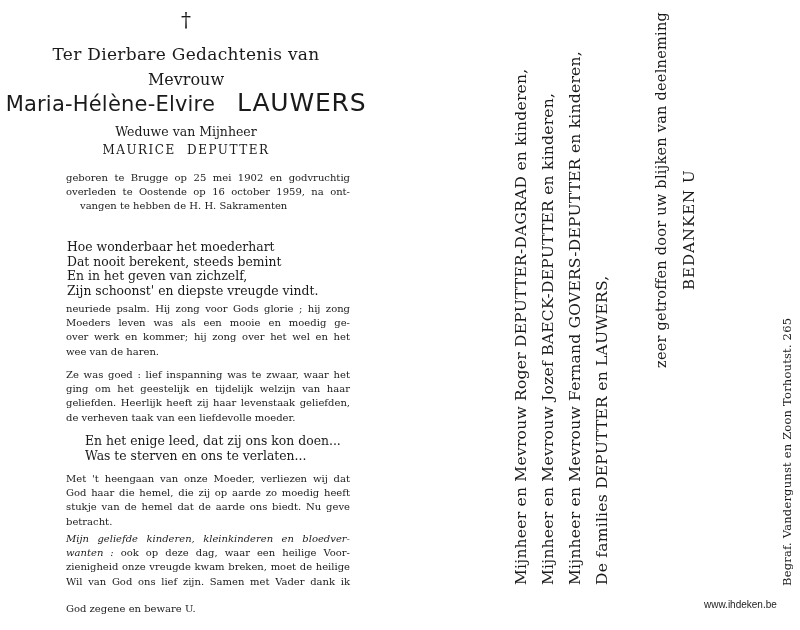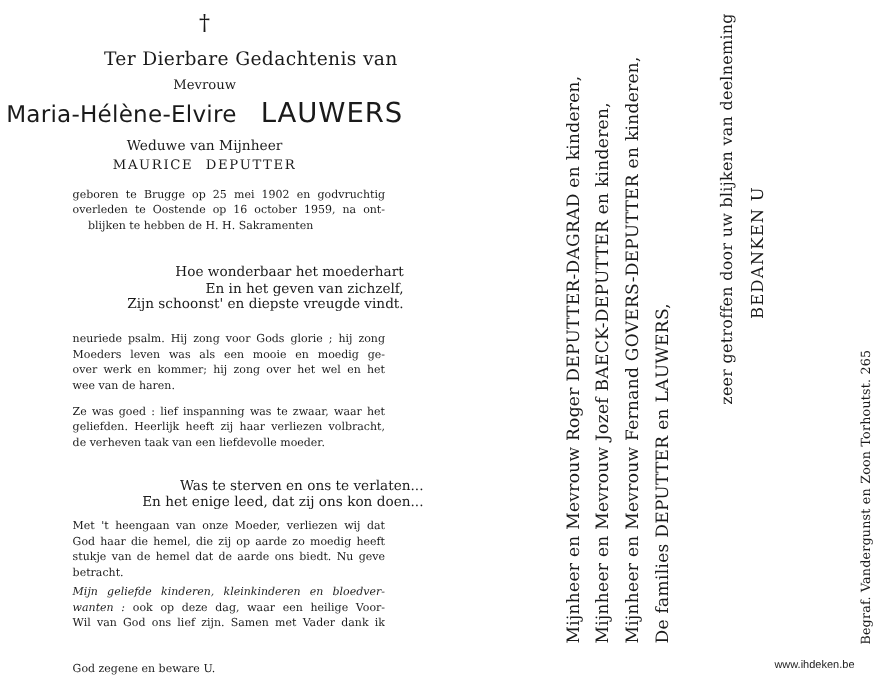--- a/index.html
+++ b/index.html
@@ -1,24 +1,24 @@
 <!DOCTYPE html>
 <html><head>
 <meta charset="utf-8">
 <style>
   html, body { margin: 0; padding: 0; }
   body {
     width: 800px; height: 630px; background: #ffffff; position: relative; overflow: hidden;
     font-family: "DejaVu Serif", "Liberation Serif", serif; color: #1a1a1a;
   }
-  .abs { position: absolute; text-align: right; }
+  .abs { position: absolute; }
   .center { left: 0; width: 372px; text-align: center; }
   .cross { font-size: 20px; top: 10px; line-height: 20px; }
-  .title { font-size: 17px; top: 44px; letter-spacing: 0.3px; margin-left: 42px; }
-  .mevrouw { font-size: 12px; top: 70px; }
+  .title { font-size: 17px; top: 44px; letter-spacing: 0.3px; }
+  .mevrouw { font-size: 16px; top: 70px; }
   .name { font-family: "DejaVu Sans", "Liberation Sans", sans-serif; font-size: 21px; top: 88px; letter-spacing: 0.2px; }
   .name .surname { font-size: 25px; letter-spacing: 0.8px; margin-left: 22px; }
   .weduwe { font-size: 12.5px; top: 124px; }
   .maurice { font-size: 12px; top: 143px; letter-spacing: 1.5px; word-spacing: 6px; }
 
   .body-block { left: 66px; width: 284px; font-size: 10px; line-height: 14.2px; text-align: justify; }
   .birth { top: 171px; text-align: justify; text-align-last: auto; }
   .birth .last { text-align: left; padding-left: 14px; }
   .poem { left: 67px; width: 300px; font-size: 12.4px; line-height: 14.6px; }
   .poem div { white-space: nowrap; }
@@ -54,57 +54,60 @@
 <div class="abs center mevrouw">Mevrouw</div>
 <div class="abs center name">
   <span>Maria-Hélène-Elvire</span><span class="surname">LAUWERS</span>
 </div>
 <div class="abs center weduwe">Weduwe van Mijnheer</div>
 <div class="abs center maurice">MAURICE DEPUTTER</div>
 
 <div class="abs body-block birth">
   <span class="just-line">geboren te Brugge op 25 mei 1902 en godvruchtig</span>
   <span class="just-line">overleden te Oostende op 16 october 1959, na ont-</span>
-  <span class="last" style="display:block">blijken te hebben de H. H. Sakramenten</span>
+  <span class="last" style="display:block">vangen te hebben de H. H. Sakramenten</span>
 </div>
 
 <div class="abs poem poem1">
   <div>Hoe wonderbaar het moederhart</div>
+  <div>Dat nooit berekent, steeds bemint</div>
   <div>En in het geven van zichzelf,</div>
   <div>Zijn schoonst' en diepste vreugde vindt.</div>
 </div>
 
 <div class="abs body-block p1">
   <span class="just-line">neuriede psalm. Hij zong voor Gods glorie ; hij zong</span>
   <span class="just-line">Moeders leven was als een mooie en moedig ge-</span>
   <span class="just-line">over werk en kommer; hij zong over het wel en het</span>
   <span style="display:block">wee van de haren.</span>
 </div>
 
 <div class="abs body-block p2">
   <span class="just-line">Ze was goed : lief inspanning was te zwaar, waar het</span>
-  <span class="just-line">geliefden. Heerlijk heeft zij haar verliezen volbracht,</span>
+  <span class="just-line">ging om het geestelijk en tijdelijk welzijn van haar</span>
+  <span class="just-line">geliefden. Heerlijk heeft zij haar levenstaak geliefden,</span>
   <span style="display:block">de verheven taak van een liefdevolle moeder.</span>
 </div>
 
 <div class="abs poem poem2">
+  <div>En het enige leed, dat zij ons kon doen...</div>
   <div>Was te sterven en ons te verlaten...</div>
-  <div>En het enige leed, dat zij ons kon doen...</div>
 </div>
 
 <div class="abs body-block p3">
   <span class="just-line">Met 't heengaan van onze Moeder, verliezen wij dat</span>
   <span class="just-line">God haar die hemel, die zij op aarde zo moedig heeft</span>
   <span class="just-line">stukje van de hemel dat de aarde ons biedt. Nu geve</span>
   <span style="display:block">betracht.</span>
 </div>
 
 <div class="abs body-block p4">
   <span class="just-line ital">Mijn geliefde kinderen, kleinkinderen en bloedver-</span>
   <span class="just-line"><span class="ital">wanten :</span> <span>ook op deze dag, waar een heilige Voor-</span></span>
+  <span class="just-line">zienigheid onze vreugde kwam breken, moet de heilige</span>
   <span class="just-line">Wil van God ons lief zijn. Samen met Vader dank ik</span>
 
 </div>
 
 <div class="abs body-block p5">God zegene en beware U.</div>
 
 <div class="vert v1">Mijnheer en Mevrouw Roger DEPUTTER-DAGRAD en kinderen,</div>
 <div class="vert v2">Mijnheer en Mevrouw Jozef BAECK-DEPUTTER en kinderen,</div>
 <div class="vert v3">Mijnheer en Mevrouw Fernand GOVERS-DEPUTTER en kinderen,</div>
 <div class="vert v4">De families DEPUTTER en LAUWERS,</div>

